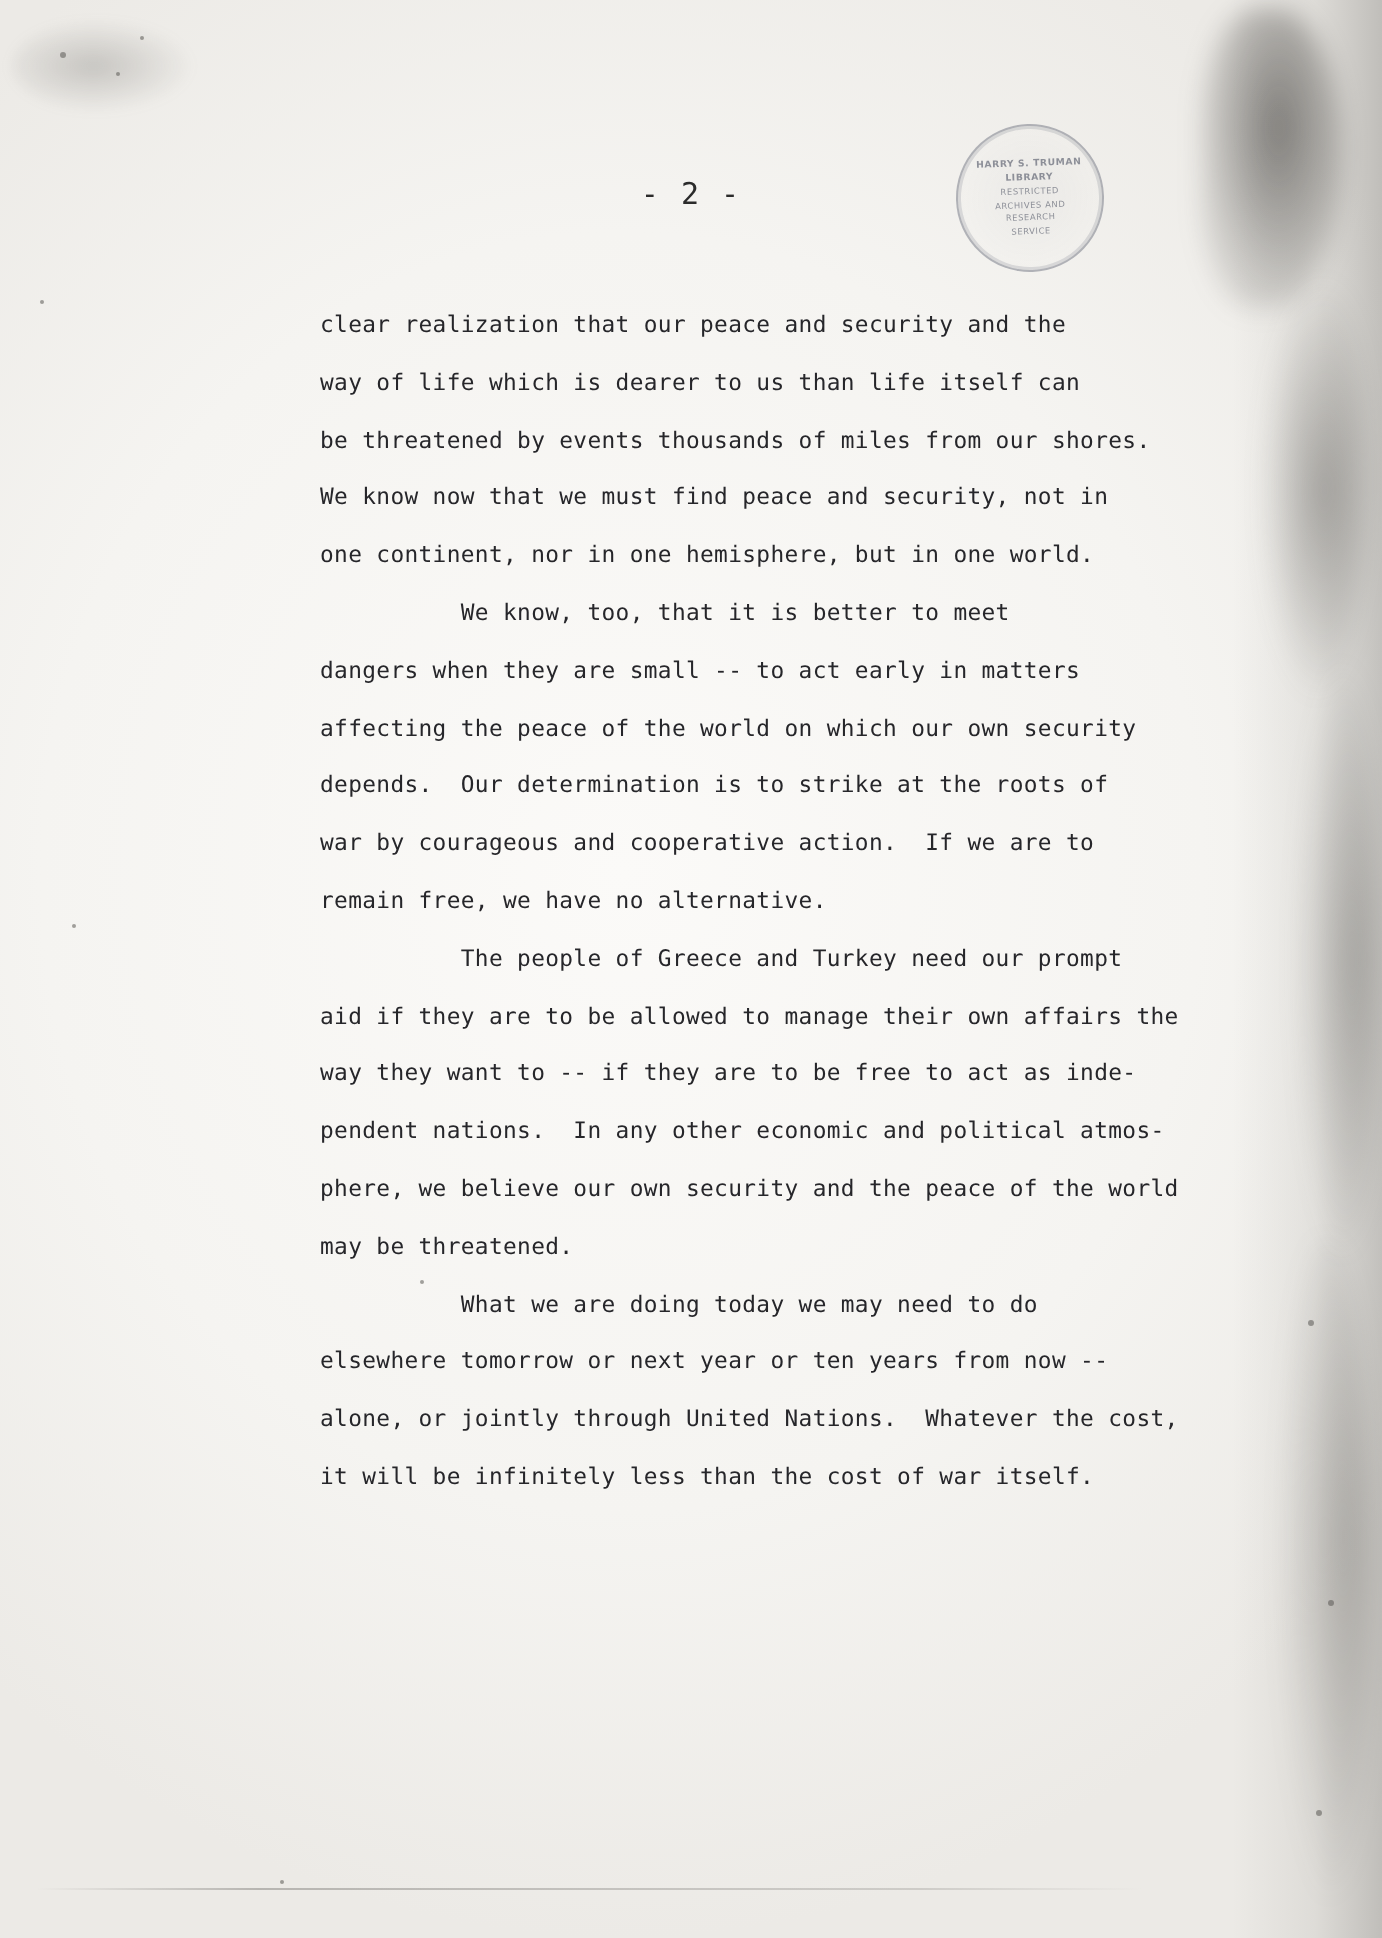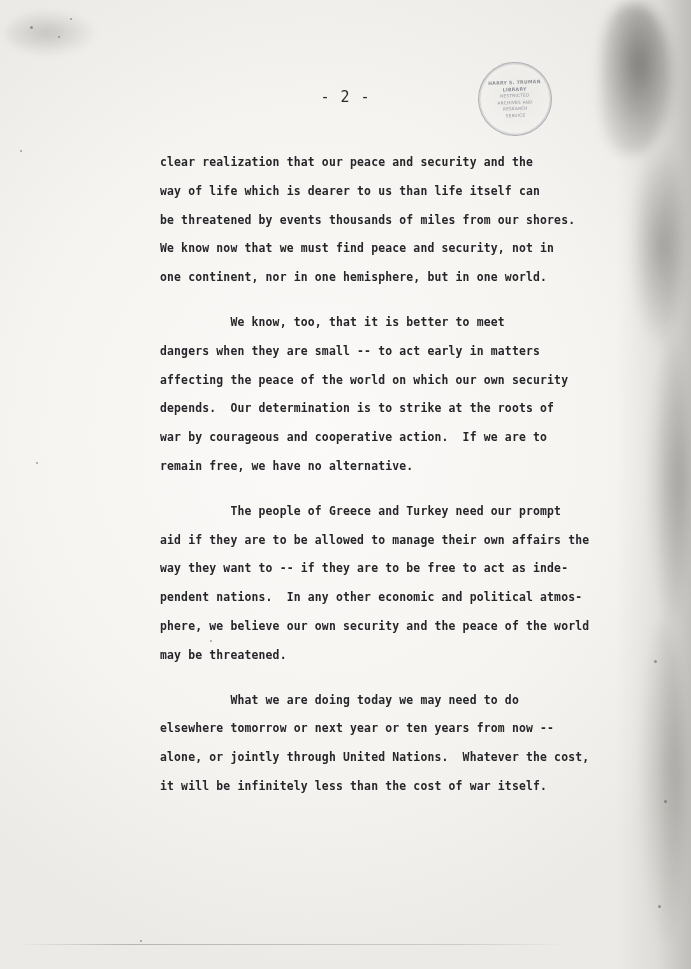--- a/index.html
+++ b/index.html
@@ -128,22 +128,22 @@
     top: 148px;
     left: 160px;
     width: 452px;
     font-size: 11.4px;
     line-height: 28.8px;
     color: #26262a;
     letter-spacing: 0.18px;
     white-space: pre-wrap;
   }
   .para { margin: 0; }
-  .para + .para { margin-top: 16px; }
-  .line { display: block; white-space: pre; font-weight: bold; }
+  .para + .para { margin-top: 0; }
+  .line { display: block; white-space: pre; }
 </style>
 </head>
 <body>
 
 <div class="page">
   <div class="paper"></div>
 
   <div class="blotch blotch-a"></div>
   <div class="blotch blotch-b"></div>
   <div class="blotch blotch-c"></div>

